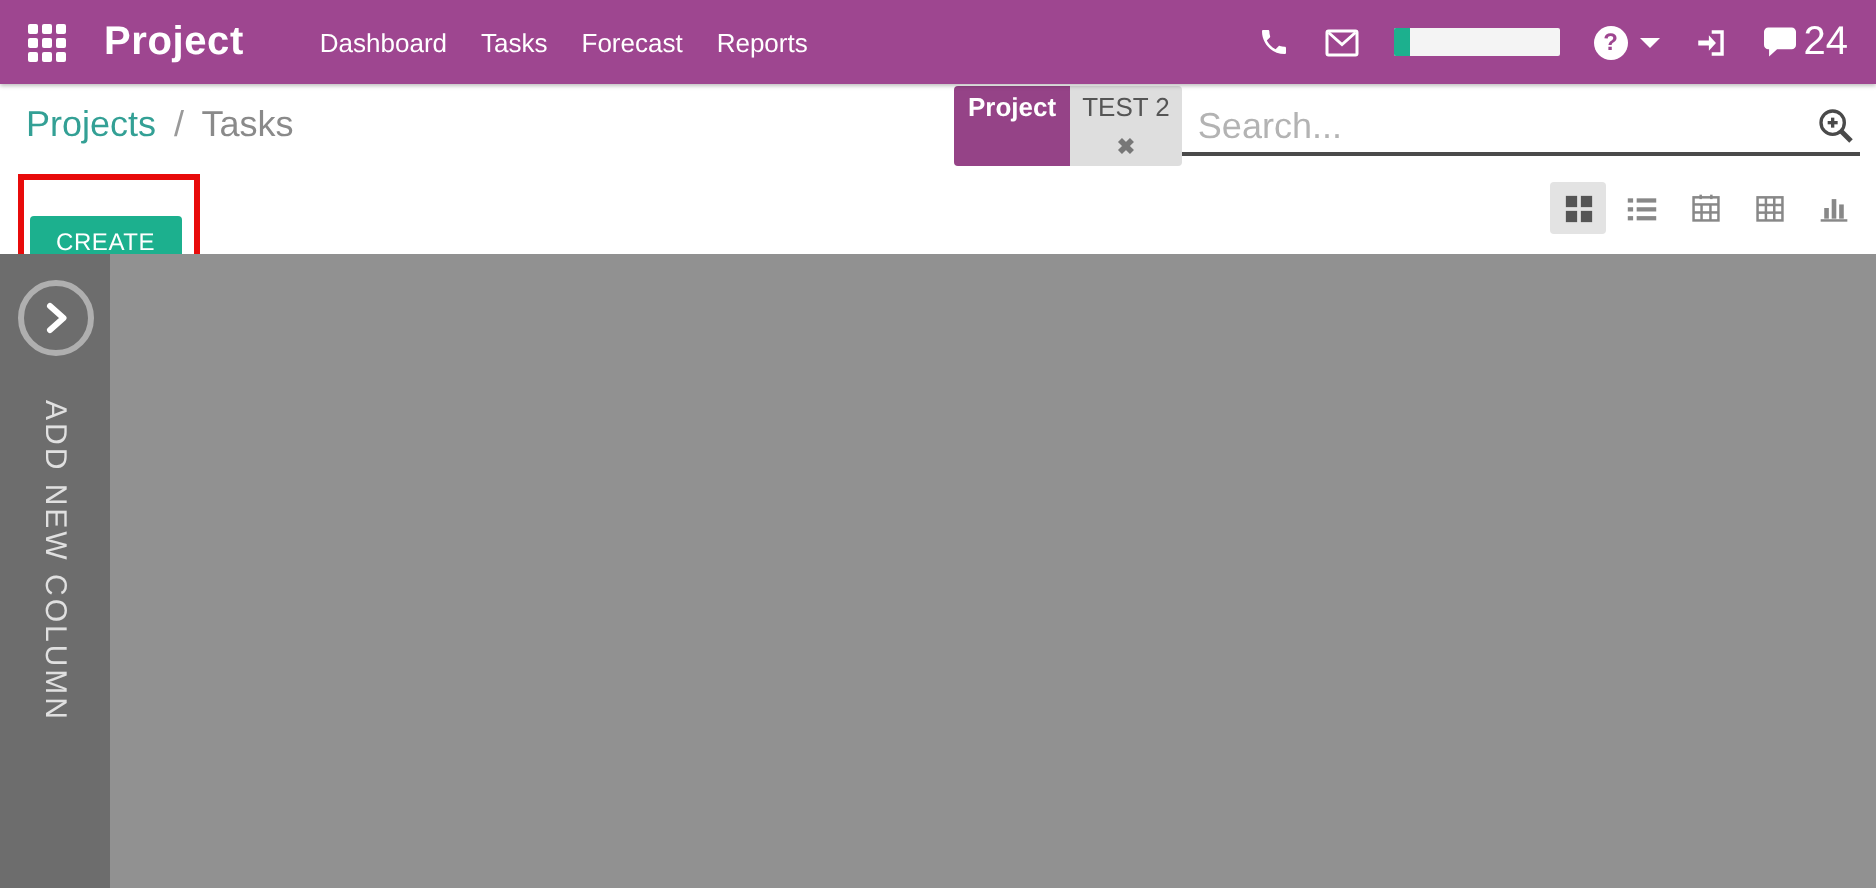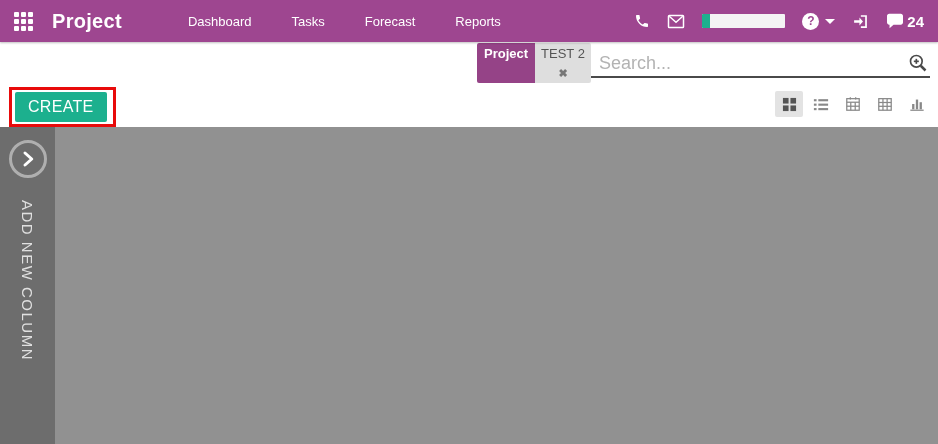--- a/index.html
+++ b/index.html
@@ -7,55 +7,55 @@
   .screen { position:relative; width:938px; height:444px; background:#f9a8d4; overflow:hidden; }
 
   
   .navbar { position:absolute; top:0; left:0; width:938px; height:42px;
     background:#9E4690; display:flex; align-items:center; padding:0 8px 0 12px;
     box-shadow:0 1px 2px rgba(0,0,0,.25); z-index:5; }
   .apps-grid { display:grid; grid-template-columns:repeat(3,5px); grid-template-rows:repeat(3,5px);
     gap:2px; margin:0 2px; cursor:pointer; }
   .apps-grid span { background:#fff; border-radius:1px; }
   .app-title { color:#fff; font-size:20px; font-weight:bold; margin-left:17px; letter-spacing:.3px; }
-  .nav-menu { display:flex; margin-left:64px; gap:36px; }
+  .nav-menu { display:flex; margin-left:36px; gap:13px; }
   .nav-menu .menu-item { color:#fff; font-size:13px; padding:4px 2px; cursor:pointer; white-space:nowrap; }
   .nav-right { margin-left:auto; display:flex; align-items:center; gap:17px; padding-right:6px; }
   .sys-icon { display:flex; align-items:center; justify-content:center; cursor:pointer; }
   .timer-box { width:83px; height:14px; background:#f4f4f4; border-radius:1px; display:flex; overflow:hidden; cursor:pointer; }
   .timer-box .seg { width:8px; height:100%; background:#1CB08E; }
   .help-wrap { display:flex; align-items:center; gap:6px; cursor:pointer; }
   .help-circle { width:17px; height:17px; border-radius:50%; background:#fff; color:#9E4690;
     font-size:12px; font-weight:bold; display:flex; align-items:center; justify-content:center; }
   .caret-down { width:0; height:0; border-left:5px solid transparent; border-right:5px solid transparent;
     border-top:5px solid #fff; }
   .msg-wrap { display:flex; align-items:center; gap:3px; cursor:pointer; }
-  .msg-count { color:#fff; font-size:15px;font-weight:bold; }
+  .msg-count { color:#fff; font-size:20px; }
 
   
   .crumb-row { position:absolute; top:42px; left:0; width:938px; height:43px; background:#fff; }
   .breadcrumb { position:absolute; left:13px; top:10px; font-size:18px; }
   .crumb-link { color:#33A095; cursor:pointer; }
   .crumb-sep { color:#9a9a9a; margin:0 4px; }
   .crumb-current { color:#8a8a8a; }
   .search-area { position:absolute; right:8px; top:8px; width:453px; height:28px;
     border-bottom:2px solid #4a4a4a; display:flex; align-items:center; }
   .facet { display:flex; align-items:stretch; font-size:13px; border-radius:2px; overflow:hidden; margin-right:8px; }
   .facet-label { background:#954387; color:#fff; font-weight:bold; padding:3px 7px; }
   .facet-value { background:#DEDEDE; color:#555; padding:3px 6px; display:flex; align-items:center; gap:6px;flex-direction:column; }
   .facet-x { color:#777; font-size:11px; cursor:pointer; font-weight:bold; }
   .search-input { flex:1; border:none; outline:none; font-size:18px; color:#444; background:transparent; }
   .search-input::placeholder { color:#b3b3b3; }
   .zoom-btn { margin-right:2px; cursor:pointer; display:flex; }
 
   
   .control-row { position:absolute; top:85px; left:0; width:938px; height:42px; background:#fff; }
   .annotation-box { position:absolute; left:9px; top:2px; border:3px solid #E80B0B; padding:2px 6px 2px 3px; }
-  .create-btn { background:#1CB08E; color:#fff; border:none; font-size:16px; padding:6px 13px;
-    border-radius:2px; cursor:pointer; font-family:"Liberation Sans", sans-serif; letter-spacing:.3px; }
+  .create-btn { background:#1CB08E; color:#fff; border:none; font-size:12px; padding:6px 13px;
+    border-radius:2px; cursor:pointer; font-family:"Liberation Sans", sans-serif; letter-spacing:.3px;margin-top:16px; }
   .switcher { position:absolute; right:7px; top:6px; display:flex; gap:4px; }
   .switch-btn { width:28px; height:26px; display:flex; align-items:center; justify-content:center;
     cursor:pointer; border-radius:2px; }
   .switch-btn.active { background:#E3E3E3; }
 
   
   .content { position:absolute; top:127px; left:0; width:938px; height:317px; background:#919191; }
   .add-col-rail { position:absolute; left:0; top:0; width:55px; height:100%; background:#6D6D6D;
     cursor:pointer; display:flex; flex-direction:column; align-items:center; }
   .rail-circle { margin-top:13px; width:38px; height:38px; border-radius:50%;
@@ -117,20 +117,25 @@
           <svg width="18" height="16" viewBox="0 0 24 22" fill="#fff">
               <path d="M4 1h16c1.6 0 3 1.3 3 3v9c0 1.7-1.4 3-3 3H10l-5.5 5v-5H4c-1.6 0-3-1.3-3-3V4c0-1.7 1.4-3 3-3z"></path>
             </svg>
         </span>
         <span class="msg-count">24</span>
       </div>
     </div>
   </div>
 
   <div class="crumb-row">
+    <div class="breadcrumb">
+      <span class="crumb-link">Projects</span>
+      <span class="crumb-sep">/</span>
+      <span class="crumb-current">Tasks</span>
+    </div>
     <div class="search-area">
       <div class="facet">
         <span class="facet-label">Project</span>
         <span class="facet-value">
           <span>TEST 2</span>
           <span class="facet-x">✖</span>
         </span>
       </div>
       <input class="search-input" type="text" placeholder="Search..." style="">
       <div class="zoom-btn">

